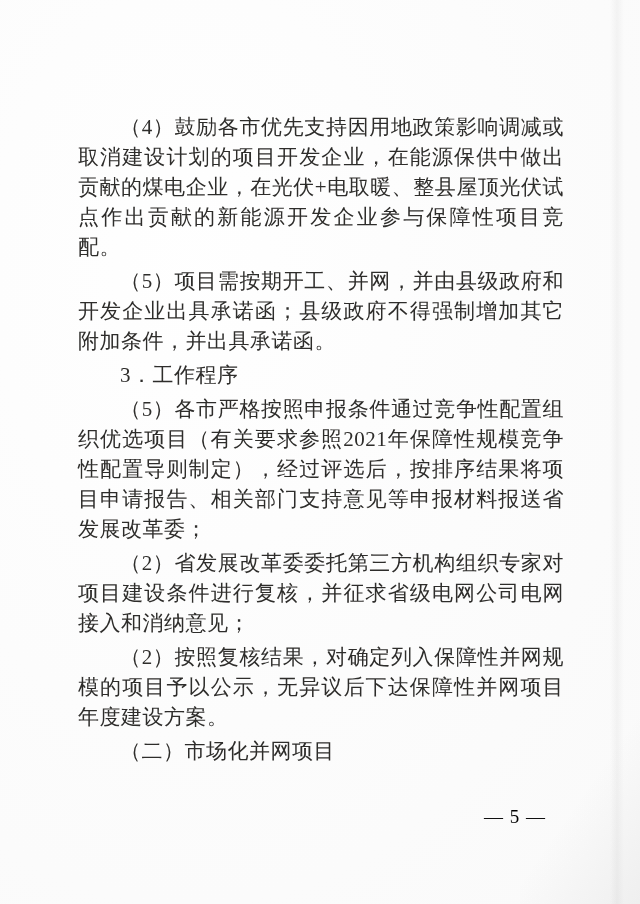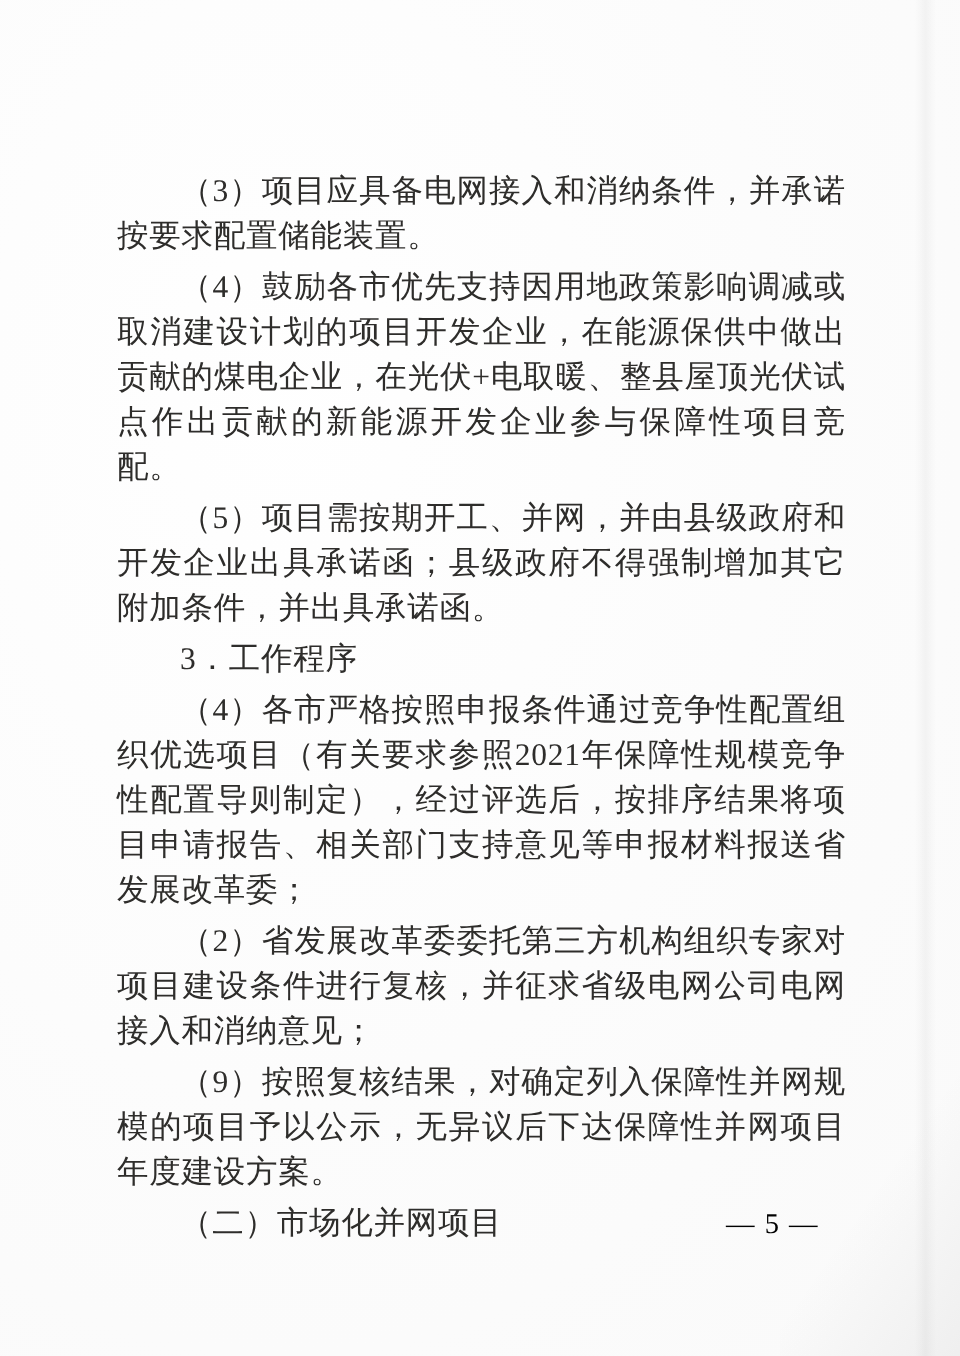--- a/index.html
+++ b/index.html
@@ -69,24 +69,23 @@
 </style>
 </head>
 <body>
 
 <div class="page">
   <div class="scan-tint"></div>
   <div class="scan-edge-right"></div>
   <div class="scan-corner-shade"></div>
 
   <div class="content" id="paragraph-container" style="color: rgb(46, 45, 43);">
-      <p class="body">（3）项目应具备电网接入和消纳条件，并承诺按要求配置储能装置。</p>
       <p class="body">（4）鼓励各市优先支持因用地政策影响调减或取消建设计划的项目开发企业，在能源保供中做出贡献的煤电企业，在光伏+电取暖、整县屋顶光伏试点作出贡献的新能源开发企业参与保障性项目竞配。</p>
       <p class="body">（5）项目需按期开工、并网，并由县级政府和开发企业出具承诺函；县级政府不得强制增加其它附加条件，并出具承诺函。</p>
       <p class="heading">3．工作程序</p>
-      <p class="body">（4）各市严格按照申报条件通过竞争性配置组织优选项目（有关要求参照2021年保障性规模竞争性配置导则制定），经过评选后，按排序结果将项目申请报告、相关部门支持意见等申报材料报送省发展改革委；</p>
+      <p class="body">（5）各市严格按照申报条件通过竞争性配置组织优选项目（有关要求参照2021年保障性规模竞争性配置导则制定），经过评选后，按排序结果将项目申请报告、相关部门支持意见等申报材料报送省发展改革委；</p>
       <p class="body">（2）省发展改革委委托第三方机构组织专家对项目建设条件进行复核，并征求省级电网公司电网接入和消纳意见；</p>
-      <p class="body">（9）按照复核结果，对确定列入保障性并网规模的项目予以公示，无异议后下达保障性并网项目年度建设方案。</p>
+      <p class="body">（2）按照复核结果，对确定列入保障性并网规模的项目予以公示，无异议后下达保障性并网项目年度建设方案。</p>
       <p class="heading">（二）市场化并网项目</p>
     </div>
 
   <div class="page-number">— 5 —</div>
 </div>
 
 </body></html>

